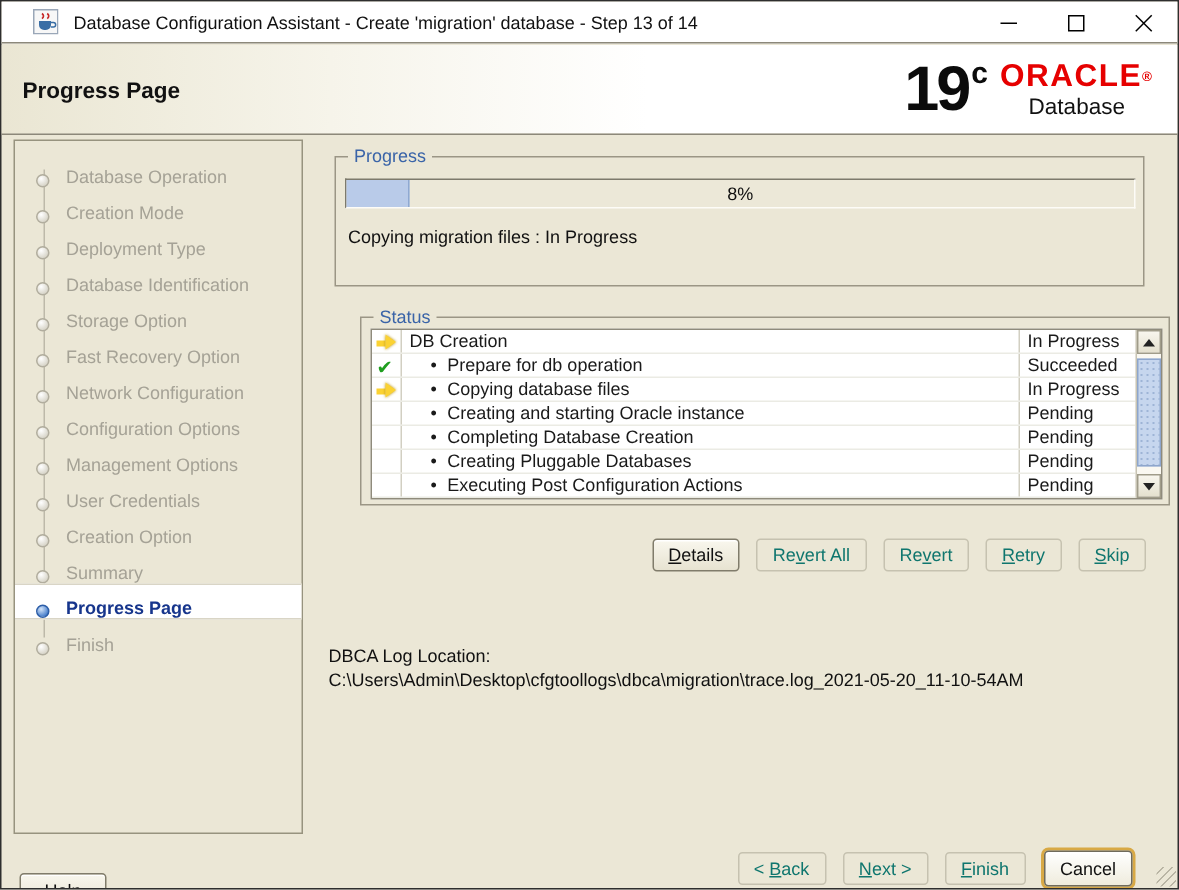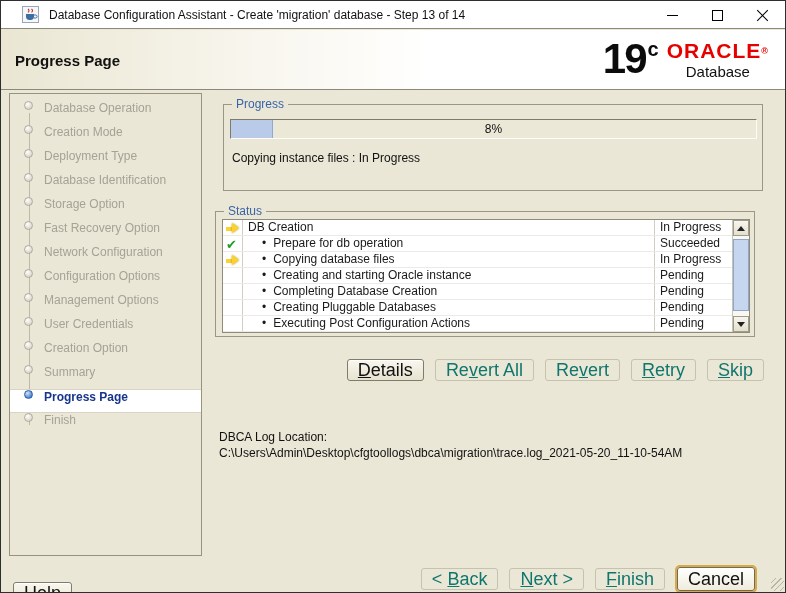--- a/index.html
+++ b/index.html
@@ -27,57 +27,57 @@
   .logo-19 { font-size:42px; font-weight:bold; line-height:44px; letter-spacing:-2px; color:#0b0b0b; }
   .logo-c { font-size:20px; font-weight:bold; color:#0b0b0b; margin-left:2px; line-height:24px; }
   .logo-right { margin-left:8px; margin-top:3px; }
   .logo-oracle { font-size:21px; font-weight:bold; letter-spacing:1px; color:#e60000; line-height:22px; }
   .logo-tm { font-size:9px; vertical-align:top; color:#e60000; }
   .logo-db { font-size:15px; color:#111; margin-top:1px; }
 
   
   .sidebar { position:absolute; left:8px; top:92px; width:193px; height:463px; border:1px solid #97937f; }
   .rail-line { position:absolute; left:19px; top:19px; width:1px; height:312px; background:#bdb9a9; }
-  .step { position:absolute; left:0; width:100%; height:24px; display:flex; align-items:flex-start; }
+  .step { position:absolute; left:0; width:100%; height:24px; display:flex; align-items:flex-end; }
   .dot { position:absolute; left:14px; width:9px; height:9px; border-radius:50%; background:radial-gradient(circle at 35% 30%,#ffffff,#d8d5c9 75%); border:1px solid #b1ad9e; }
   .step-label { margin-left:34px; color:#a5a296; white-space:nowrap; }
   .step.active { background:#ffffff; border-top:1px solid #d9d5c6; border-bottom:1px solid #d9d5c6; }
   .step.active .dot { background:radial-gradient(circle at 35% 30%,#d3e4f9,#3f78c8 80%); border-color:#2d5ea8; }
   .step.active .step-label { color:#16358c; font-weight:bold; }
 
   
   .groupbox { position:absolute; border:1px solid #9b9685; }
   .group-label { position:absolute; top:-8px; left:8px; padding:0 4px; background:#ebe7d6; color:#3a64a8; font-size:12px; }
 
   .gb-progress { left:222px; top:103px; width:540px; height:87px; }
   .pbar { position:absolute; left:6px; top:14px; width:527px; height:20px; background:#ece8d8; border:1px solid; border-color:#7d7a6c #fdfcf7 #fdfcf7 #7d7a6c; }
   .pfill { position:absolute; left:0; top:0; height:100%; background:#b9cbe9; border-right:1px solid #8fa9d2; }
   .plabel { position:absolute; left:0; top:2px; width:100%; text-align:center; font-size:12px; color:#111; }
   .pmsg { position:absolute; left:8px; top:46px; color:#111; }
 
-  .gb-status { left:214px; top:210px; width:540px; height:126px; }
+  .gb-status { left:239px; top:210px; width:540px; height:126px; }
   .stable { position:absolute; left:6px; top:7px; width:528px; height:114px; border:1px solid #8f8b7c; background:#fff; display:flex; overflow:hidden; }
   .rows { width:509px; height:100%; overflow:hidden; }
   .srow { display:flex; height:16px; border-bottom:1px solid #ebebe4; }
   .st-ic { position:relative; width:20px; flex:0 0 auto; border-right:1px solid #d2cfc2; }
   .st-ic[data-icon="arrow-right-icon"]::before { content:""; position:absolute; left:3px; top:7px; width:6px; height:4px; background:#fbd232; }
   .st-ic[data-icon="arrow-right-icon"]::after { content:""; position:absolute; left:9px; top:3px; border-top:5px solid transparent; border-bottom:5px solid transparent; border-left:7px solid #fbd232; filter:drop-shadow(0 0 1px #b78d00); }
   .st-ic[data-icon="check-icon"]::before { content:"\2714"; position:absolute; left:3px; top:1px; color:#1f9e1f; font-size:13px; font-weight:bold; }
   .st-cell { flex:1; padding-left:5px; line-height:15px; white-space:nowrap; overflow:hidden; }
   .st-cell .blt { display:inline-block; margin-left:14px; margin-right:7px; }
   .st-status { width:78px; flex:0 0 auto; border-left:1px solid #d2cfc2; padding-left:5px; line-height:15px; white-space:nowrap; }
   .vscroll { width:17px; flex:0 0 auto; background:#faf8f1; border-left:1px solid #c8c4b4; display:flex; flex-direction:column; }
   .sbtn { height:16px; background:linear-gradient(#f8f6ee,#e4e0ce); border:1px solid #a09c8a; display:flex; align-items:center; justify-content:center; }
   .tri-up { border-left:4px solid transparent; border-right:4px solid transparent; border-bottom:5px solid #222; }
   .tri-dn { border-left:4px solid transparent; border-right:4px solid transparent; border-top:5px solid #222; }
   .strack { flex:1; position:relative; }
   .sthumb { position:absolute; left:0; top:3px; width:100%; height:72px; background-color:#c6d6ee; background-image:radial-gradient(#9db4d6 22%,transparent 24%); background-size:4px 4px; border:1px solid #8ea6cc; }
 
   
-  .btn { display:inline-flex; align-items:center; justify-content:center; height:22px; padding:0 10px; font-size:18px; color:#111; background:linear-gradient(#f9f7ee,#e7e3d1); border:1px solid #807c6b; border-radius:3px; box-shadow:inset 0 1px 0 #fff; white-space:nowrap; cursor:default; }
+  .btn { display:inline-flex; align-items:center; justify-content:center; height:22px; padding:0 10px; font-size:12px; color:#111; background:linear-gradient(#f9f7ee,#e7e3d1); border:1px solid #807c6b; border-radius:3px; box-shadow:inset 0 1px 0 #fff; white-space:nowrap; cursor:default; }
   .btn.disabled { color:#0f766e; background:#ebe7d6; border-color:#c6c2b0; box-shadow:none; }
   .action-row { position:absolute; top:358px; right:21px; display:flex; gap:11px; }
   u { text-decoration:underline; }
 
   .log { position:absolute; left:218px; top:428px; line-height:16px; color:#111; }
 
   .footer-help { position:absolute; left:12px; top:565px; height:23px; min-width:58px;margin-top:16px; }
   .footer-right { position:absolute; right:30px; top:566px; display:flex; gap:11px; align-items:center; }
   .btn.cancel { height:24px; background:linear-gradient(#ffffff,#efecdd); border:1px solid #6f6b5c; box-shadow:0 0 0 2px #d8a945, inset 0 1px 0 #fff; margin-left:1px; }
   .grip { position:absolute; right:1px; bottom:1px; width:13px; height:13px; background:repeating-linear-gradient(135deg,transparent 0 3px,#b9b5a4 3px 4px); }
@@ -180,21 +180,21 @@
         <span class="step-label">Finish</span>
       </div>
   </div>
 
   <div class="groupbox gb-progress">
     <span class="group-label">Progress</span>
     <div class="pbar">
       <div class="pfill" style="width: 8%;"></div>
       <div class="plabel">8%</div>
     </div>
-    <div class="pmsg">Copying instance files : In Progress</div>
+    <div class="pmsg">Copying migration files : In Progress</div>
   </div>
 
   <div class="groupbox gb-status">
     <span class="group-label">Status</span>
     <div class="stable">
       <div class="rows">
         <div class="srow">
           <span class="st-ic" data-icon="arrow-right-icon"></span>
           <span class="st-cell">DB Creation</span>
           <span class="st-status">In Progress</span>

